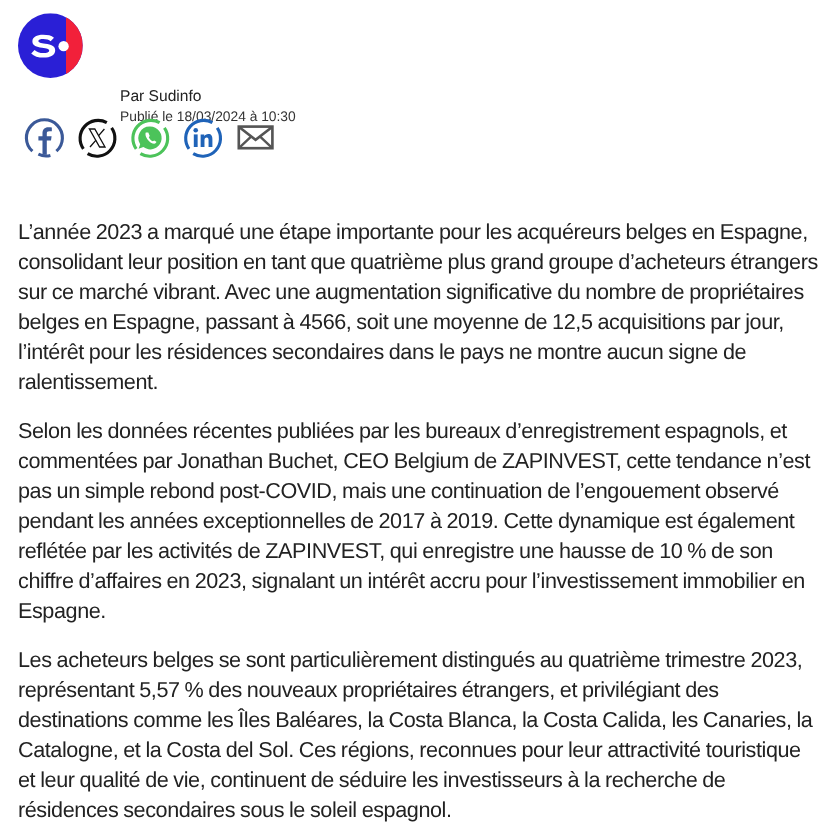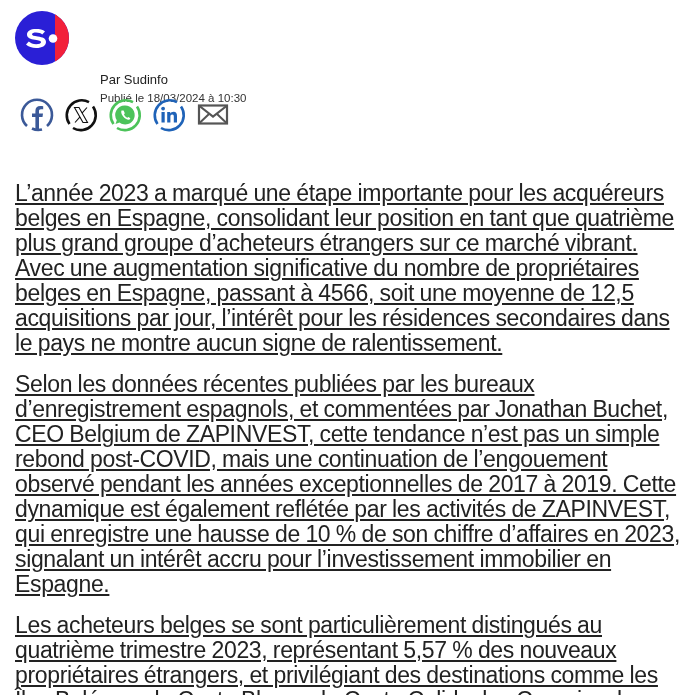--- a/index.html
+++ b/index.html
@@ -10,22 +10,22 @@
   .header { position: absolute; left: 15px; top: 10px; height: 56px; display: flex; align-items: center; }
   .logo { width: 54px; height: 54px; display: block; }
   .byline { position: absolute; left: 100px; top: 26px; margin-top: 46px; }
   .author { font-size: 13px; color: #222; line-height: 16px; }
   .date { font-size: 11.5px; color: #333; line-height: 16px; margin-top: 2px; }
   .share { position: absolute; left: 19px; top: 97px; display: flex; gap: 0; }
   .share-btn { width: 36px; height: 36px; margin-right: 8px; display: block; cursor: pointer; }
   .share-btn svg { width: 36px; height: 36px; display: block; }
   .article { position: absolute; left: 15px; top: 181px; width: 670px; }
   .article p {
-    margin: 0 0 16px 0; font-size: 23px; line-height: 25px; color: #222;
-    letter-spacing: -0.35px; word-spacing: -0.5px; text-decoration: underline;
+    margin: 0 0 16px 0; font-size: 18px; line-height: 25px; color: #222;
+    letter-spacing: -0.35px; word-spacing: -0.5px;
   }
 </style>
 </head>
 <body>
 
 <div class="header">
   <svg class="logo" viewBox="0 0 54 54">
     <defs>
       <clipPath id="c">
           <circle cx="27" cy="27" r="27"></circle>

